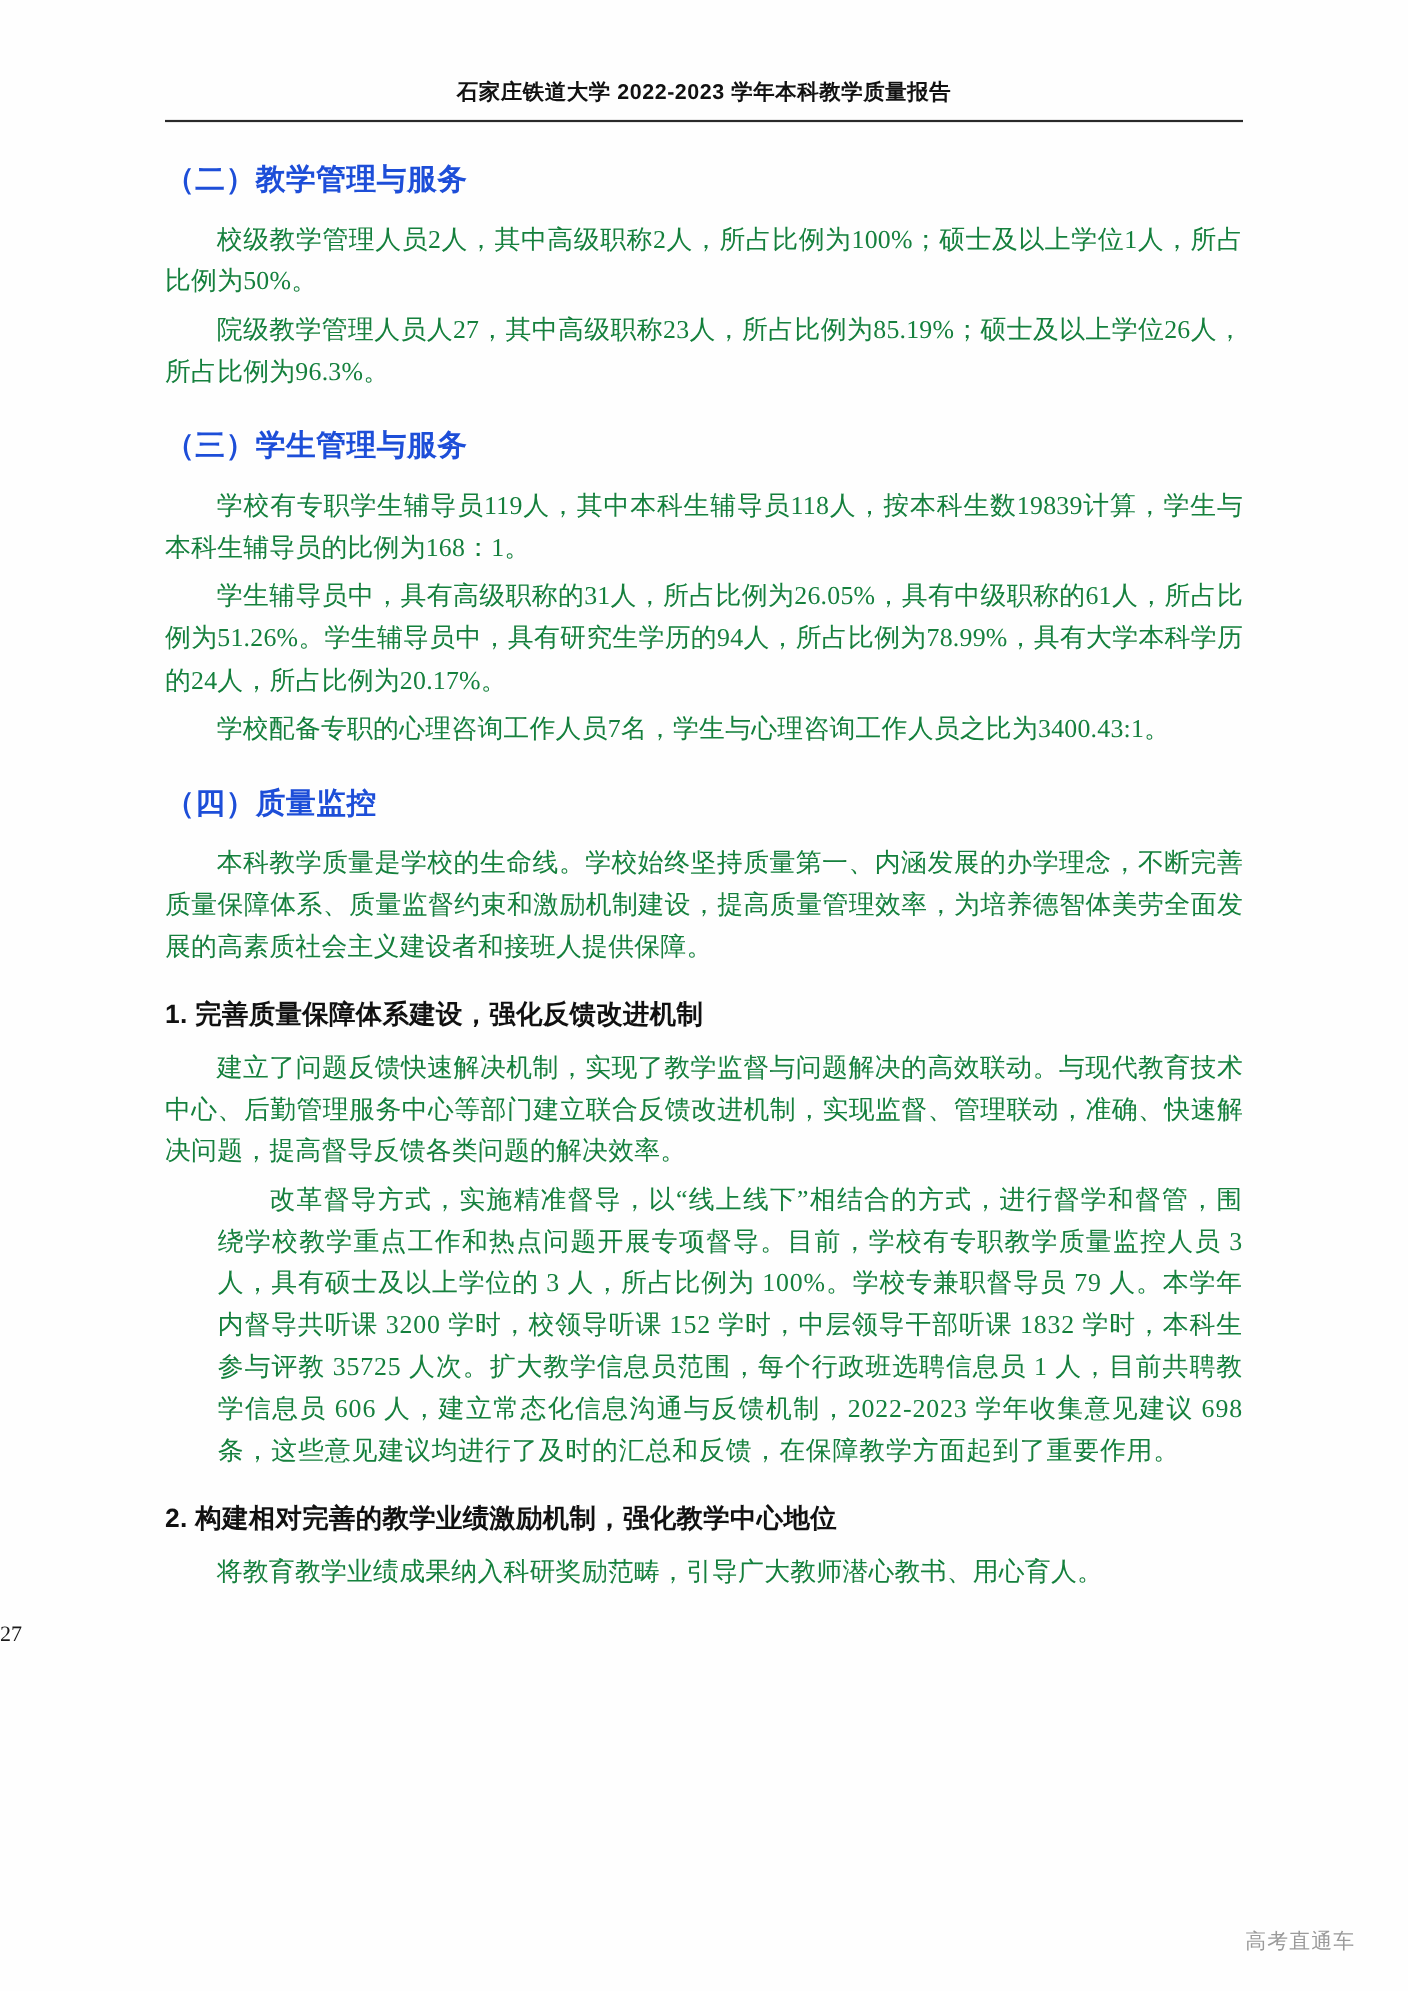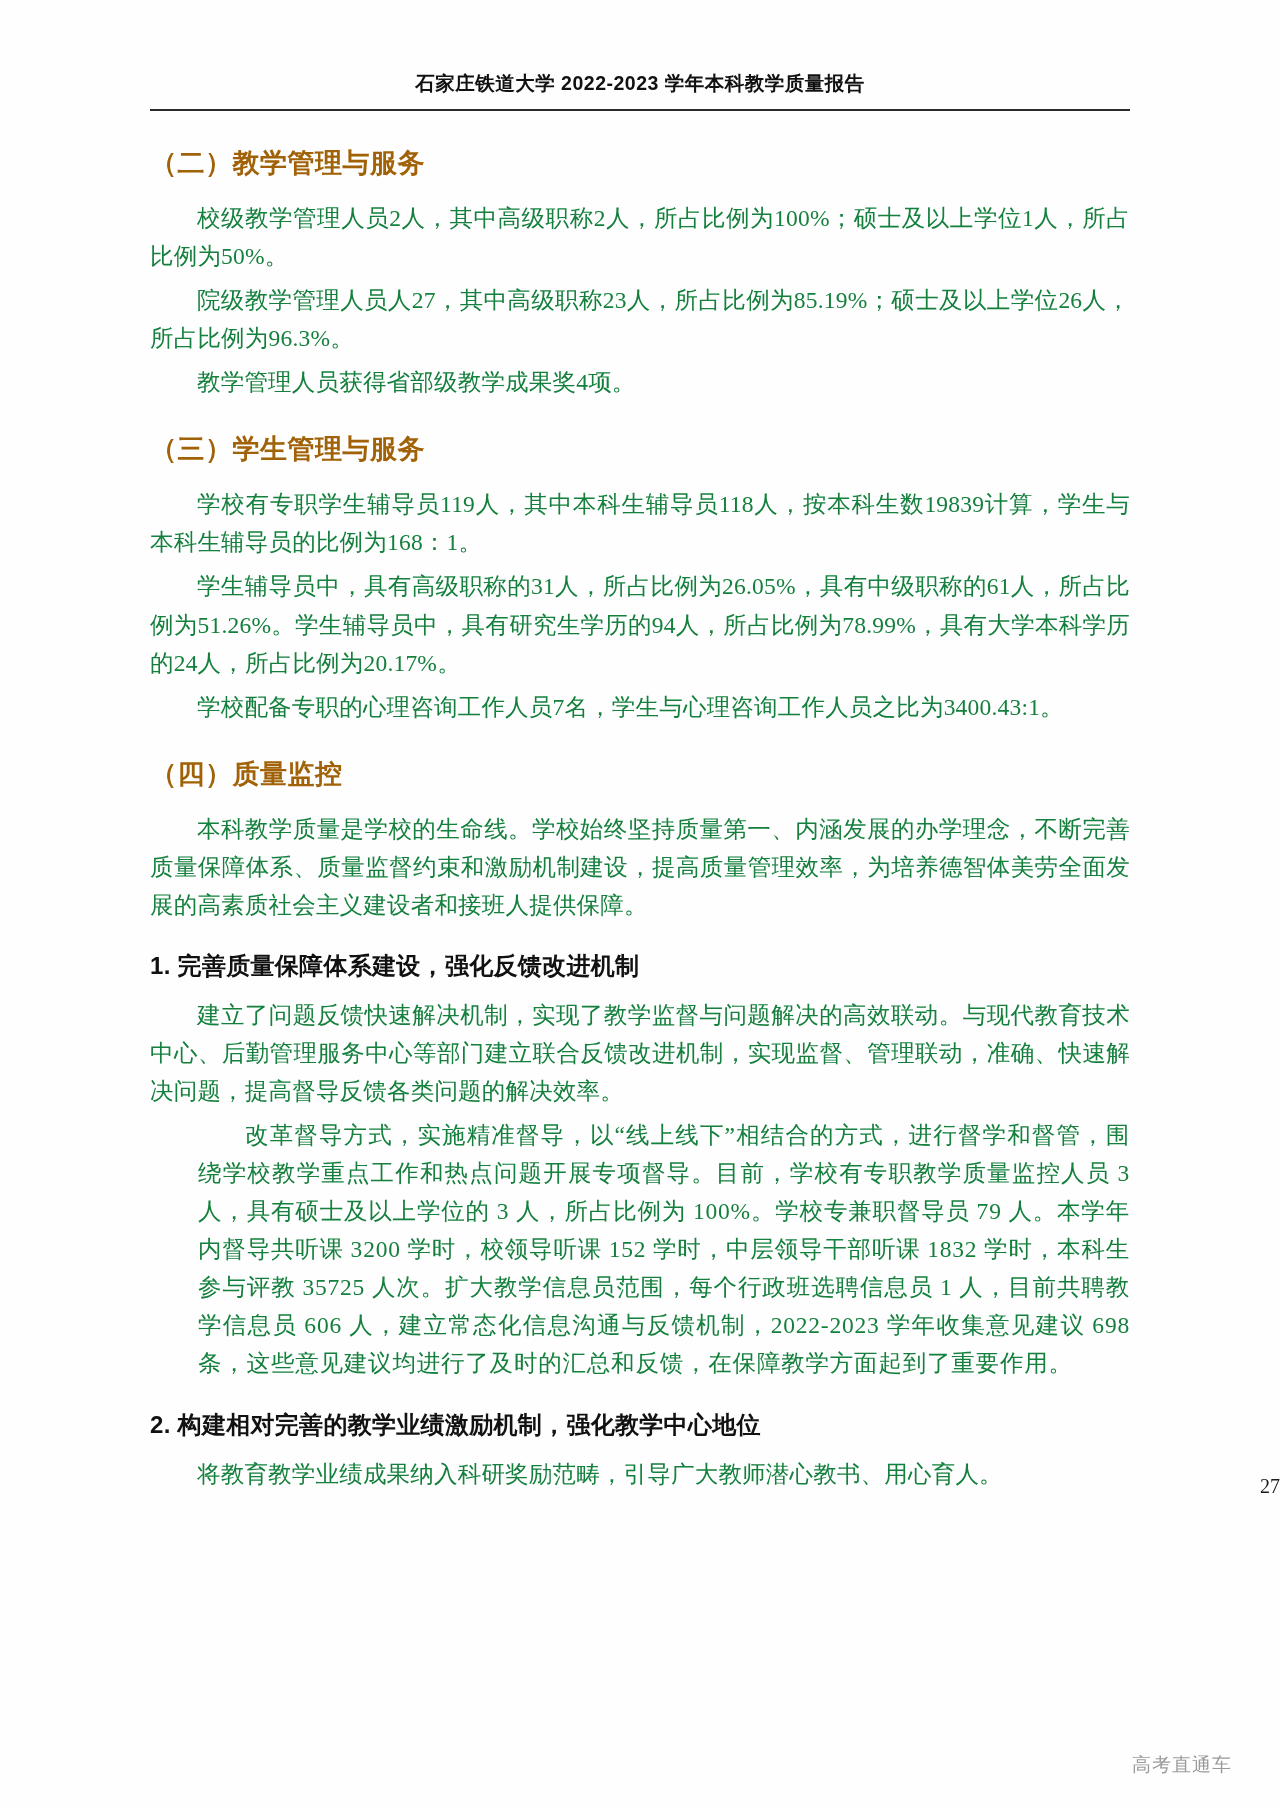--- a/index.html
+++ b/index.html
@@ -40,21 +40,21 @@
   .header-rule {
     border-bottom: 2px solid #2a2a2a;
     width: 100%;
     margin-bottom: 34px;
   }
   h2.section {
     font-family: "Liberation Sans", "DejaVu Sans", sans-serif;
     font-weight: bold;
     font-size: 27px;
     margin: 30px 0 18px 0;
-    color: #a16207;
+    color: #1d4ed8;
     letter-spacing: 0.5px;
   }
   h3.subsection {
     font-family: "Liberation Sans", "DejaVu Sans", sans-serif;
     font-weight: bold;
     font-size: 24px;
     margin: 26px 0 14px 0;
     color: #111;
     letter-spacing: 0.3px;
   }
@@ -69,21 +69,21 @@
   }
   p.para.wide {
     letter-spacing: 0.8px;
     margin-left: 48px;
   }
   .page-number {
     position: absolute;
     left: 0;
     right: 0;
     top: 1475px;
-    text-align: right;
+    text-align: left;
     font-size: 20px;
     font-family: "Liberation Serif", "DejaVu Serif", serif;
     color: #1a1a1a;
   }
   .watermark {
     position: absolute;
     right: 48px;
     bottom: 32px;
     font-family: "Liberation Sans", "DejaVu Sans", sans-serif;
     font-size: 19px;
@@ -96,21 +96,20 @@
 
 <div class="page">
   <div class="content">
 
     <div class="header-line">石家庄铁道大学 2022-2023 学年本科教学质量报告</div>
     <div class="header-rule"></div>
 
     <h2 class="section">（二）教学管理与服务</h2>
     <p class="para">校级教学管理人员2人，其中高级职称2人，所占比例为100%；硕士及以上学位1人，所占比例为50%。</p>
     <p class="para">院级教学管理人员人27，其中高级职称23人，所占比例为85.19%；硕士及以上学位26人，所占比例为96.3%。</p>
-    <p class="para">教学管理人员获得省部级教学成果奖4项。</p>
 
     <h2 class="section">（三）学生管理与服务</h2>
     <p class="para">学校有专职学生辅导员119人，其中本科生辅导员118人，按本科生数19839计算，学生与本科生辅导员的比例为168：1。</p>
     <p class="para">学生辅导员中，具有高级职称的31人，所占比例为26.05%，具有中级职称的61人，所占比例为51.26%。学生辅导员中，具有研究生学历的94人，所占比例为78.99%，具有大学本科学历的24人，所占比例为20.17%。</p>
     <p class="para">学校配备专职的心理咨询工作人员7名，学生与心理咨询工作人员之比为3400.43:1。</p>
 
     <h2 class="section">（四）质量监控</h2>
     <p class="para">本科教学质量是学校的生命线。学校始终坚持质量第一、内涵发展的办学理念，不断完善质量保障体系、质量监督约束和激励机制建设，提高质量管理效率，为培养德智体美劳全面发展的高素质社会主义建设者和接班人提供保障。</p>
 
     <h3 class="subsection">1. 完善质量保障体系建设，强化反馈改进机制</h3>

